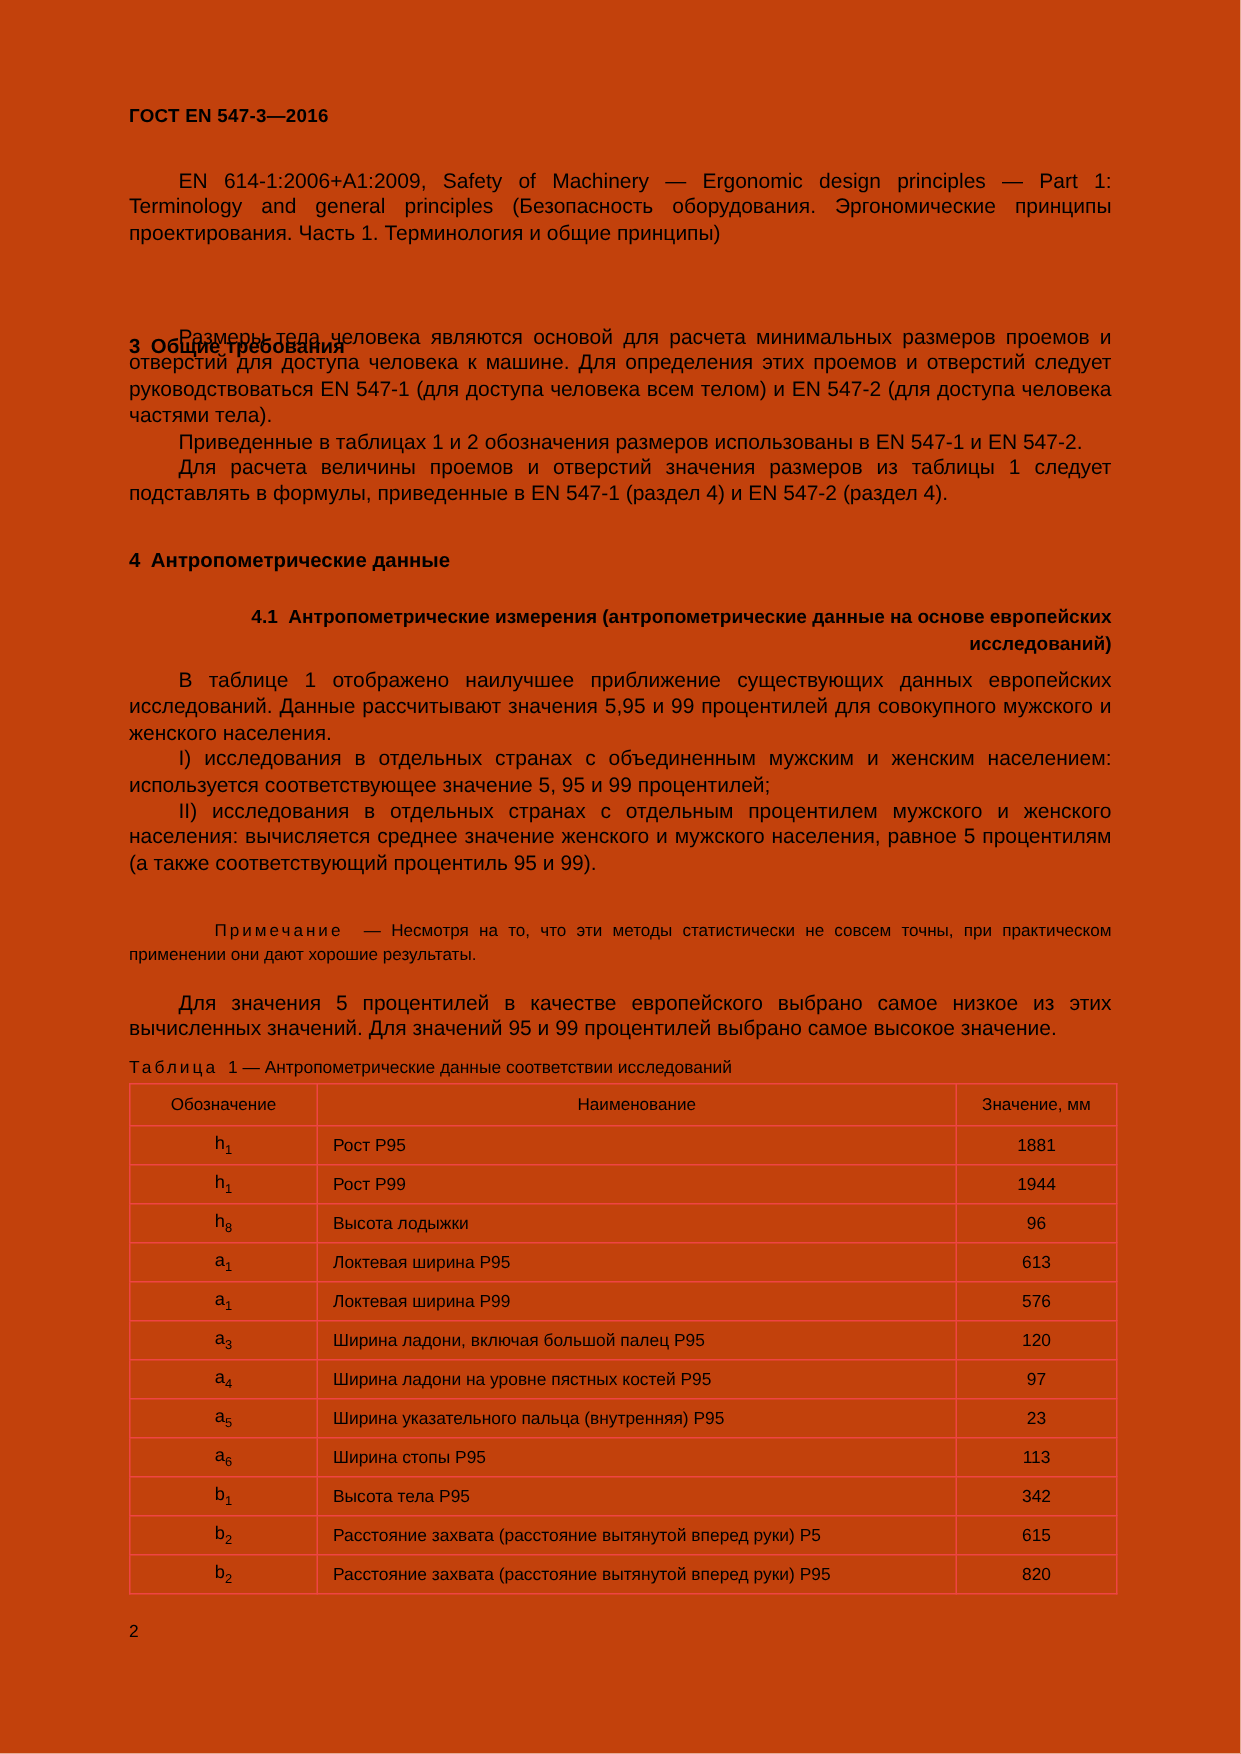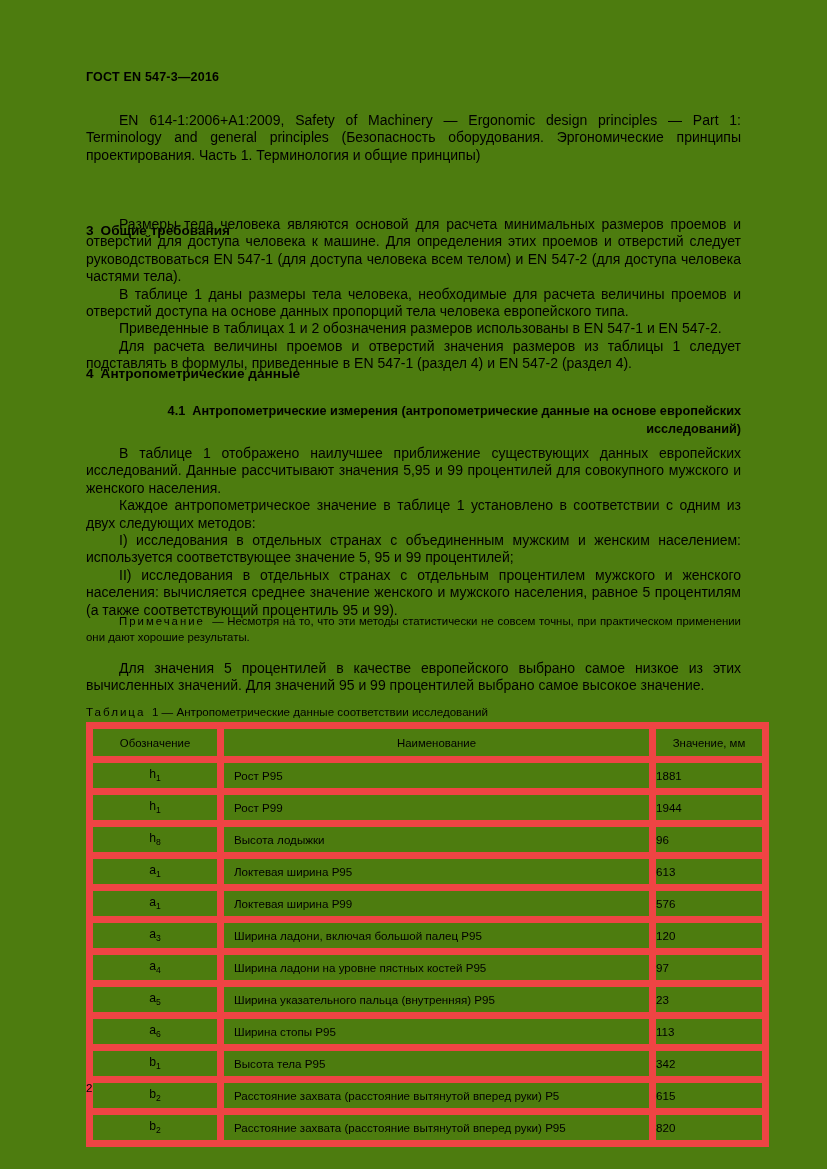--- a/index.html
+++ b/index.html
@@ -8,21 +8,21 @@
     background: #ffffff;
   }
   body {
     font-family: "Liberation Sans", sans-serif;
     color: #000000;
   }
   .page {
     position: relative;
     width: 827px;
     height: 1169px;
-    background: #4d7c0f;
+    background: #c2410c;
     overflow: hidden;
     box-sizing: border-box;
   }
 
   
   .doc-header {
     position: absolute;
     left: 86px;
     top: 70px;
     font-size: 12.5px;
@@ -61,53 +61,54 @@
   
   .note {
     font-size: 11.4px;
     line-height: 16.4px;
     text-align: justify;
     margin: 0;
     text-indent: 33px;
   }
   .note-label {
     letter-spacing: 2.0px;
+    margin-left: 24px;
   }
 
   
   .tbl-caption {
     font-size: 11.6px;
     line-height: 15px;
     margin: 0;
   }
   .tbl-caption .sp { letter-spacing: 2.0px; }
 
   
   table.data {
     border-collapse: collapse;
     width: 655px;
     table-layout: fixed;
     font-size: 11.6px;
   }
   table.data th,
   table.data td {
-    border: 7px solid #ef4444;
+    border: 1px solid #ef4444;
     padding: 0;
     height: 25px;
     vertical-align: middle;
     font-weight: normal;
   }
   table.data thead th {
     text-align: center;
     height: 27px;
     font-size: 11.4px;
   }
   .col-sym   { width: 124px; text-align: center; }
   .col-name  { width: 425px; text-align: left; padding-left: 10px !important; }
-  .col-val   { width: 106px; text-align: left; }
+  .col-val   { width: 106px; text-align: center; }
   td.col-name { padding-left: 10px; }
   .sym { font-size: 12.2px; }
   .sym sub { font-size: 8.6px; }
 
   
   .pageno {
     position: absolute;
     left: 86px;
     top: 1081px;
     font-size: 11.6px;
@@ -125,40 +126,38 @@
   </div>
 
   <div class="blk" style="top:186px;margin-top:37px;">
     <div class="h2">
       <span class="hnum">3</span><span>Общие требования</span>
     </div>
   </div>
 
   <div class="blk" style="top:216px;">
     <p class="para indent">Размеры тела человека являются основой для расчета минимальных размеров проемов и отверстий для доступа человека к машине. Для определения этих проемов и отверстий следует руководствоваться EN 547-1 (для доступа человека всем телом) и EN 547-2 (для доступа человека частями тела).</p>
-    <p class="para indent">В таблице 1 даны размеры тела человека, необходимые для расчета величины проемов и отверстий доступа на основе данных пропорций тела человека европейского типа.</p>
     <p class="para indent">Приведенные в таблицах 1 и 2 обозначения размеров использованы в EN 547-1 и EN 547-2.</p>
     <p class="para indent">Для расчета величины проемов и отверстий значения размеров из таблицы 1 следует подставлять в формулы, приведенные в EN 547-1 (раздел 4) и EN 547-2 (раздел 4).</p>
   </div>
 
   <div class="blk" style="top:366px;">
     <div class="h2">
       <span class="hnum">4</span><span>Антропометрические данные</span>
     </div>
   </div>
 
   <div class="blk" style="top:403px;">
     <div class="h3">
       <span class="hnum">4.1</span><span>Антропометрические измерения (антропометрические данные на основе европейских исследований)</span>
     </div>
   </div>
 
   <div class="blk" style="top:445px;">
     <p class="para indent">В таблице 1 отображено наилучшее приближение существующих данных европейских исследований. Данные рассчитывают значения 5,95 и 99 процентилей для совокупного мужского и женского населения.</p>
-    <p class="para indent">Каждое антропометрическое значение в таблице 1 установлено в соответствии с одним из двух следующих методов:</p>
     <p class="para indent">I) исследования в отдельных странах с объединенным мужским и женским населением: используется соответствующее значение 5, 95 и 99 процентилей;</p>
     <p class="para indent">II) исследования в отдельных странах с отдельным процентилем мужского и женского населения: вычисляется среднее значение женского и мужского населения, равное 5 процентилям (а также соответствующий процентиль 95 и 99).</p>
   </div>
 
   <div class="blk" style="top:613px;">
     <p class="note"><span class="note-label">Примечание</span>&nbsp;&nbsp;<span>—</span>&nbsp;<span>Несмотря на то, что эти методы статистически не совсем точны, при практическом применении они дают хорошие результаты.</span></p>
   </div>
 
   <div class="blk" style="top:660px;">
     <p class="para indent">Для значения 5 процентилей в качестве европейского выбрано самое низкое из этих вычисленных значений. Для значений 95 и 99 процентилей выбрано самое высокое значение.</p>

